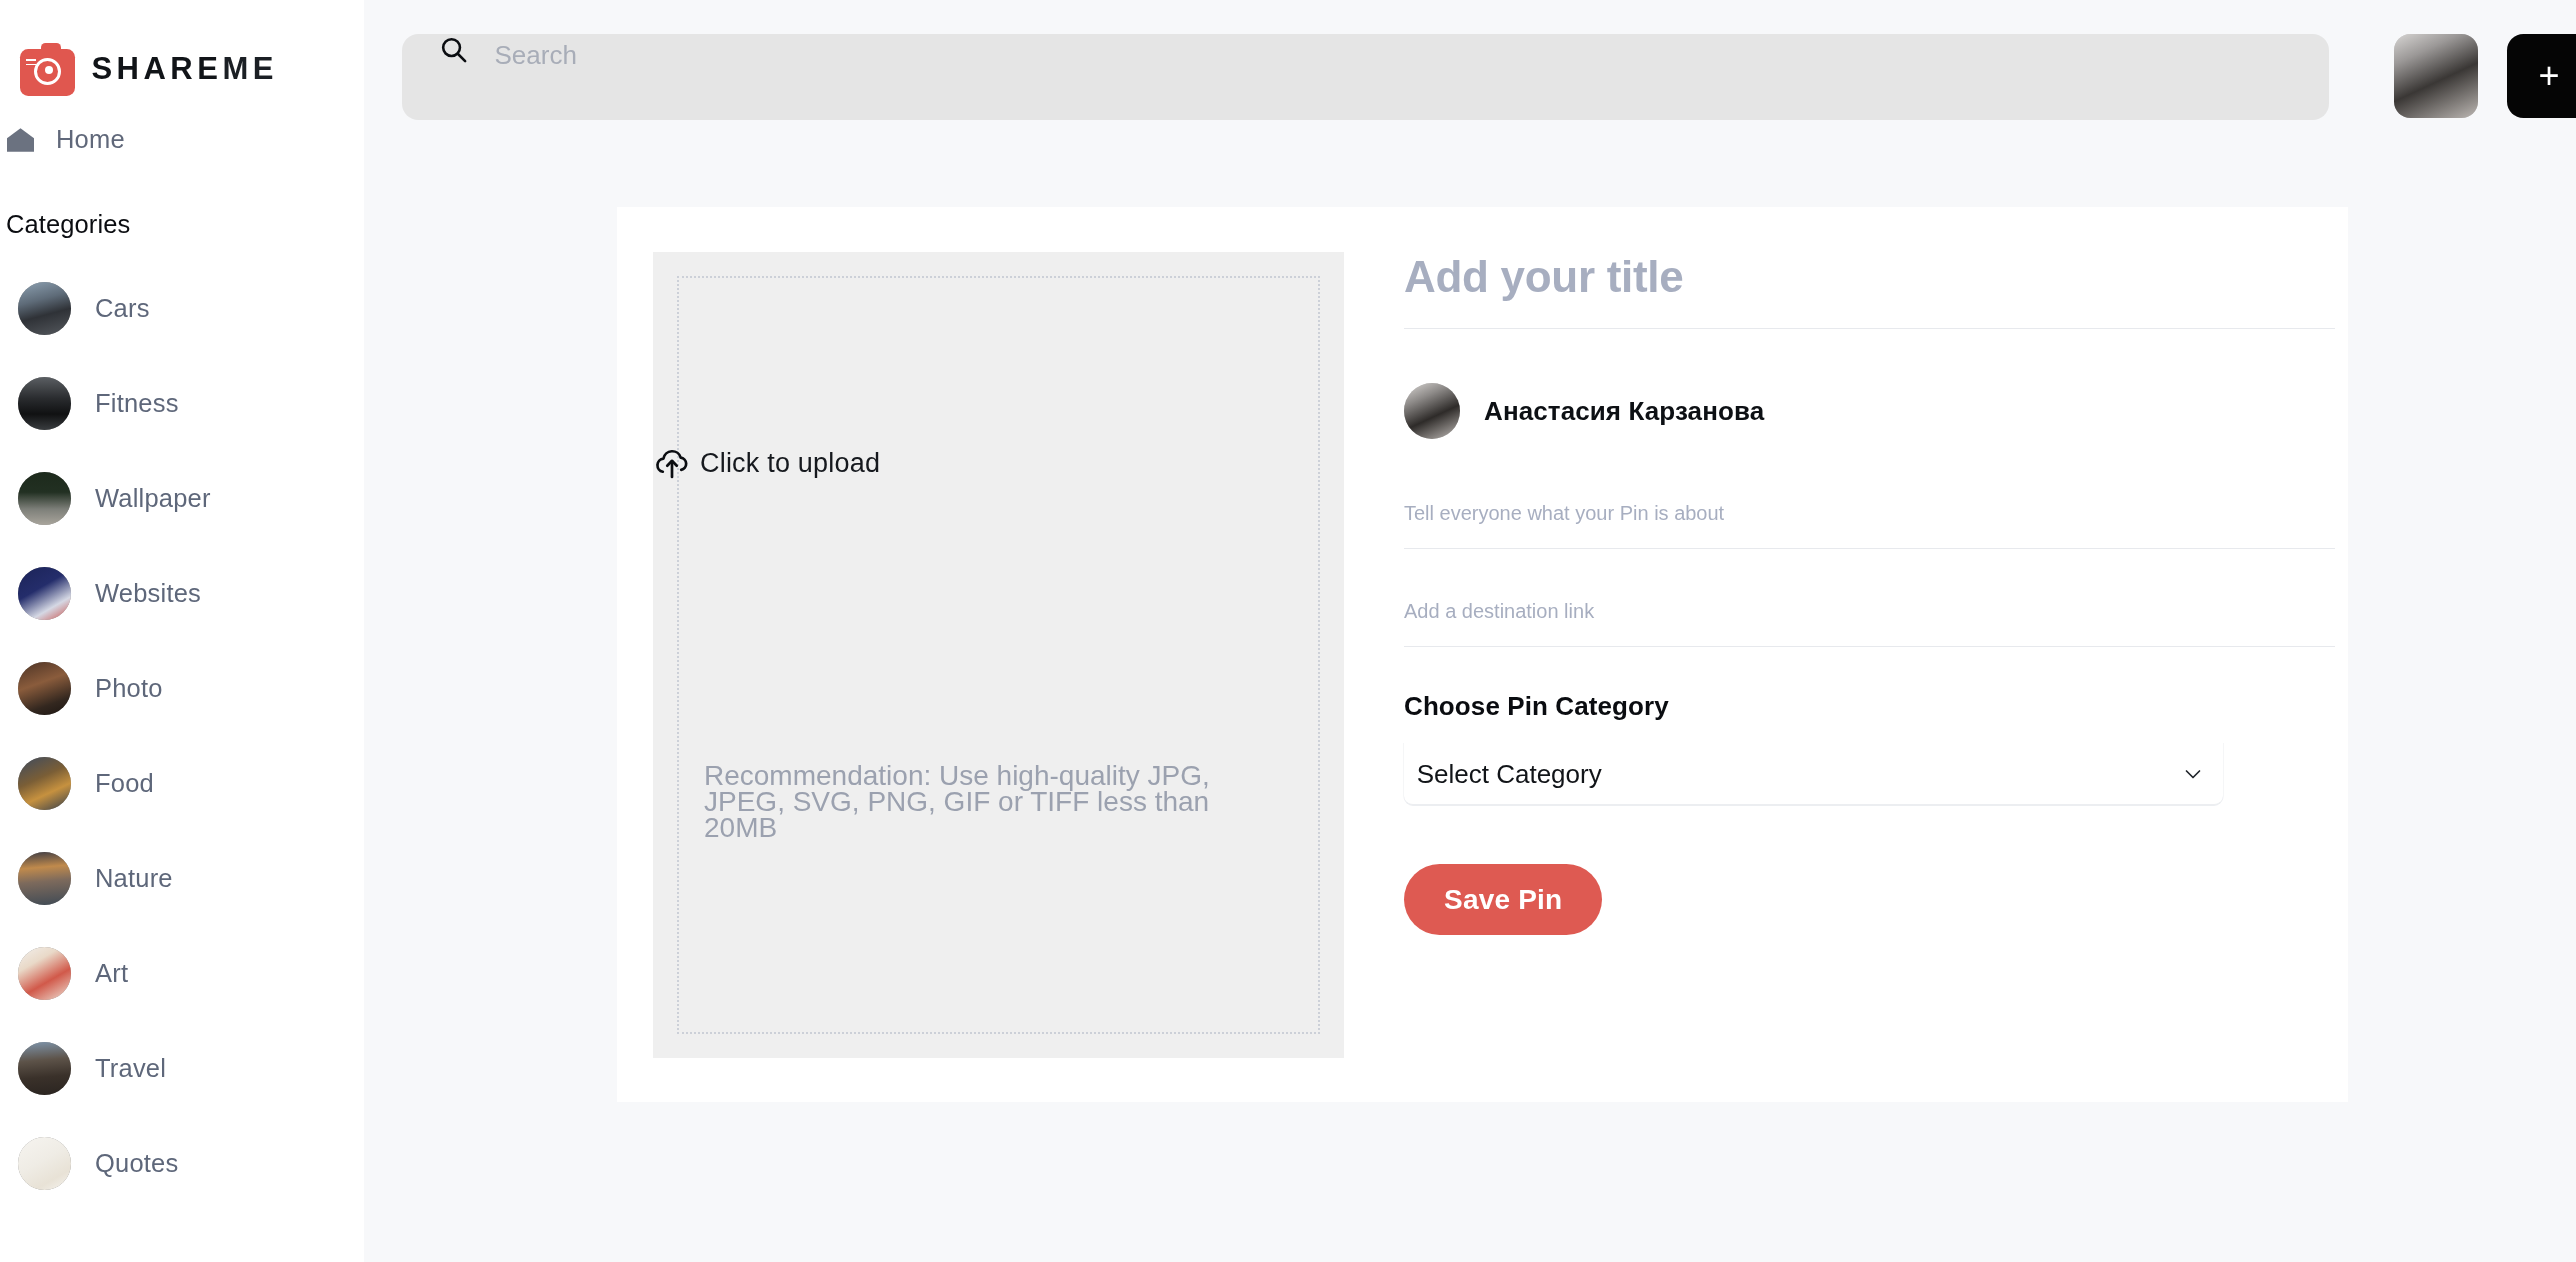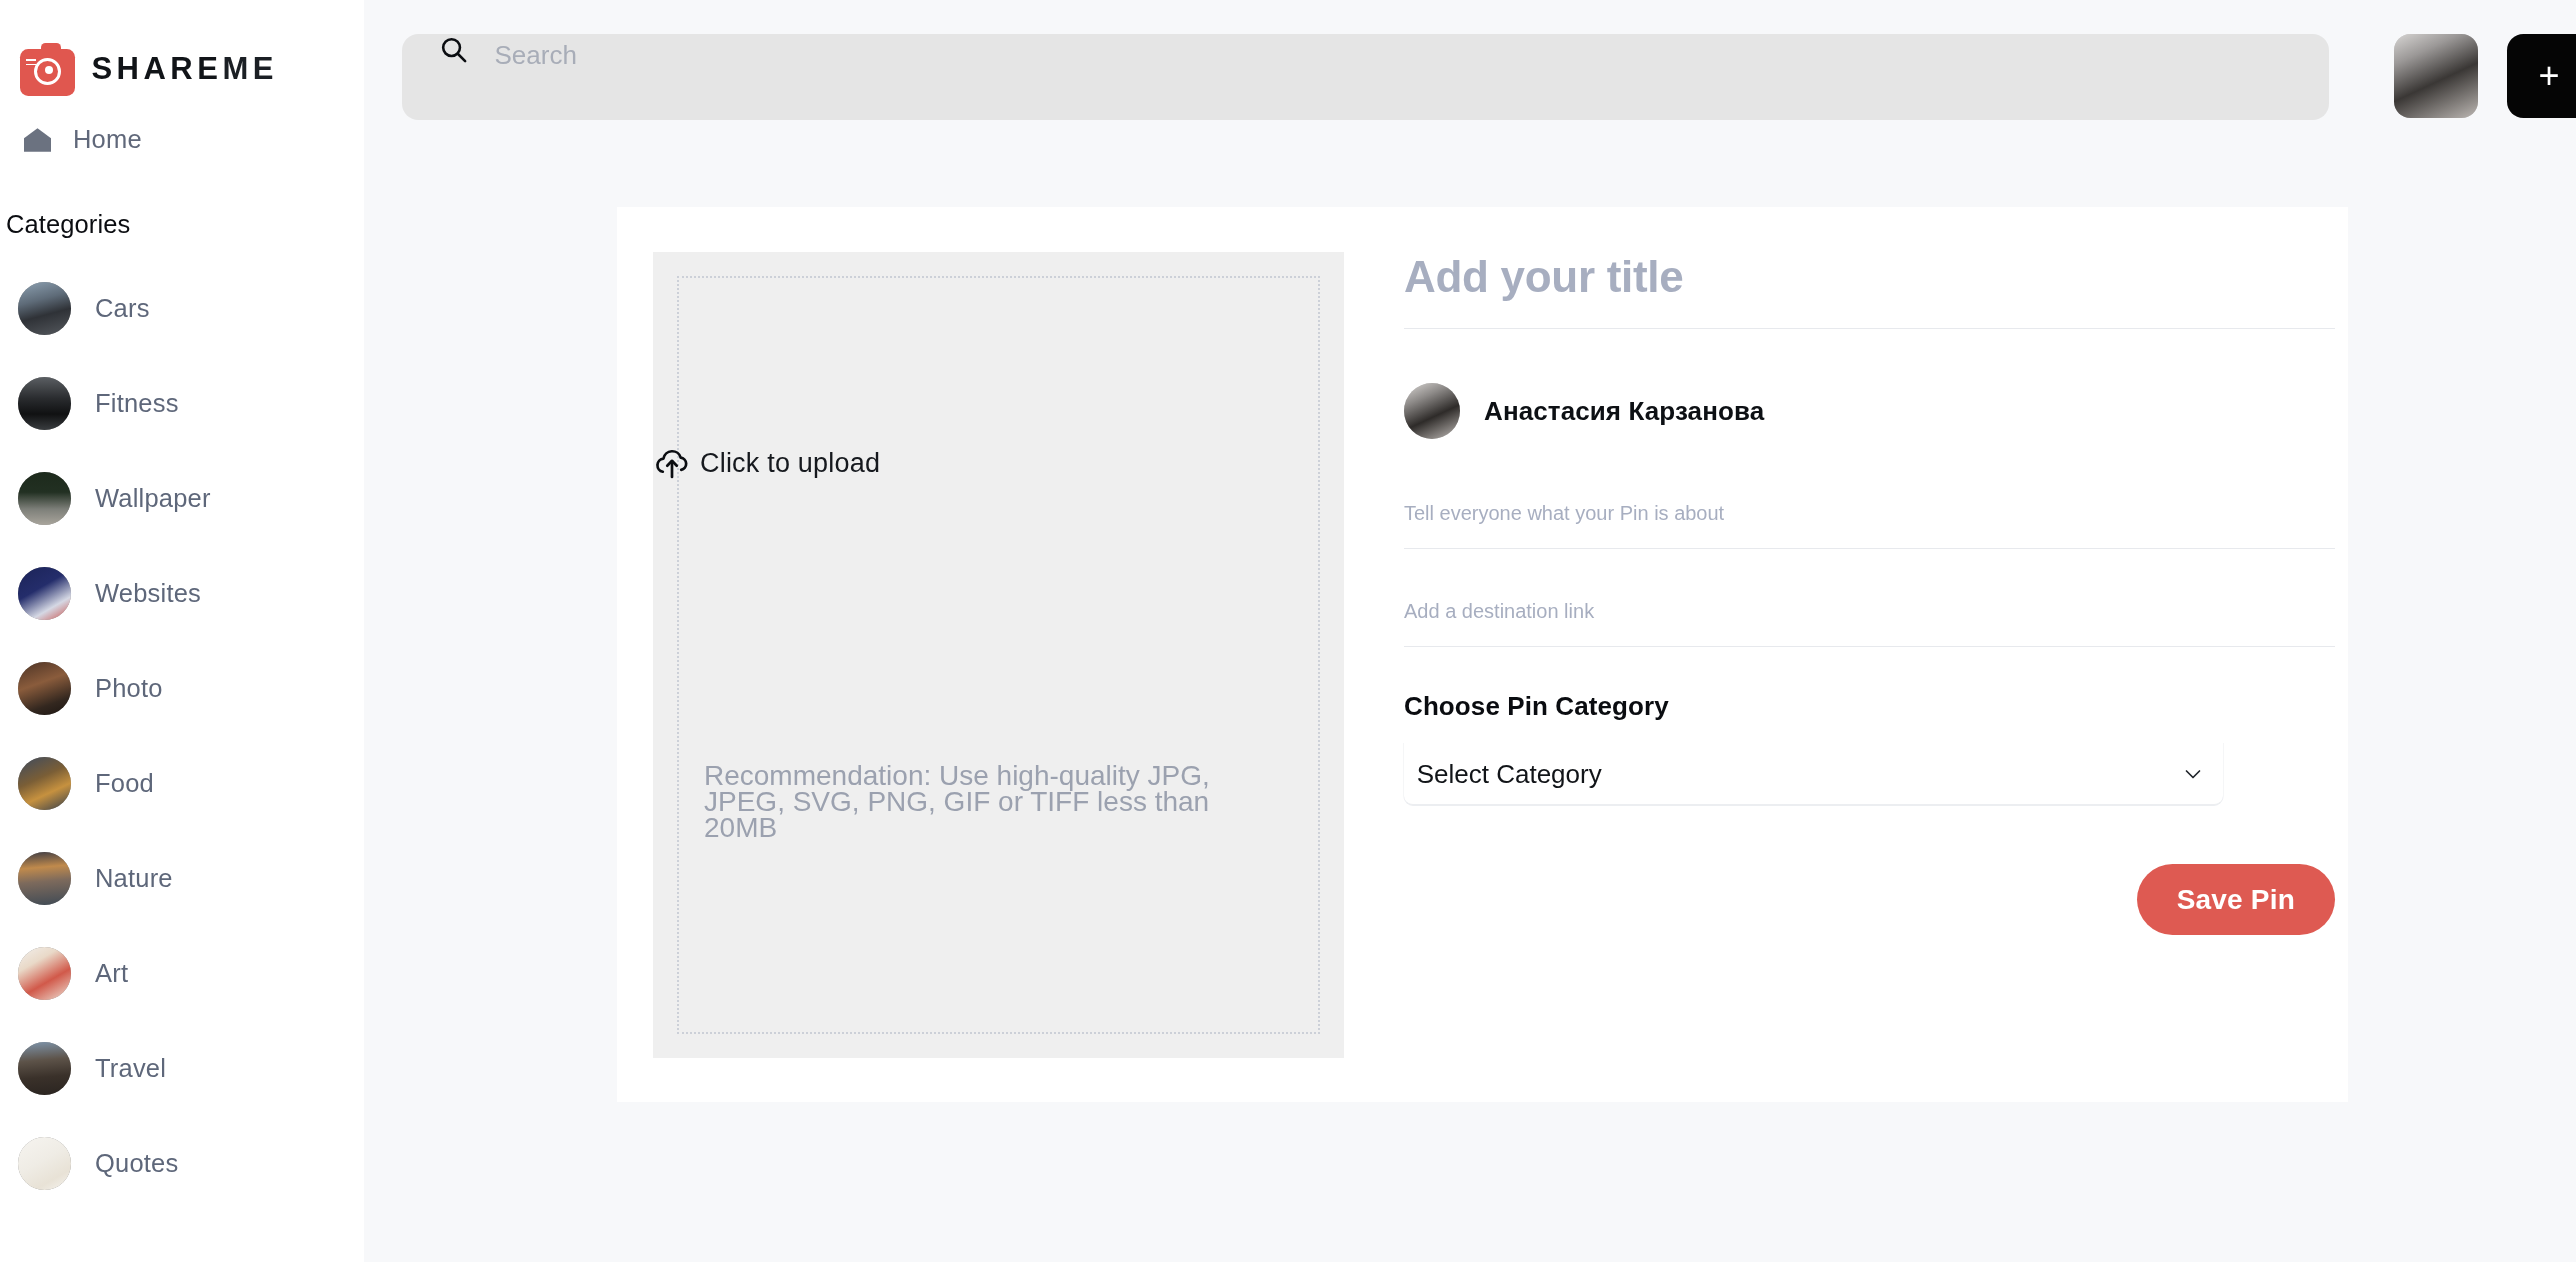--- a/index.html
+++ b/index.html
@@ -96,21 +96,21 @@
     color: #111418;
     white-space: nowrap;
     font-family: "Liberation Sans", sans-serif;
   }
   .brand-text .lt { color: #1b1f24; }
 
   .nav-home {
     display: flex;
     align-items: center;
     gap: 22px;
-    padding-left: 24px;
+    padding-left: 7px;
     height: 51px;
     margin-top: 16.4px;
     cursor: pointer;
   }
   .home-icon {
     width: 27px; height: 24px;
     flex: 0 0 27px;
     position: relative;
   }
   .home-icon svg { display: block; }
@@ -415,21 +415,21 @@
     transform: translateY(-50%);
     width: 24px; height: 24px;
     pointer-events: none;
   }
   .select-chevron svg { display: block; }
 
   .save-row {
     margin-top: 59px;
     width: 931px;
     display: flex;
-    justify-content: flex-end;
+    justify-content: flex-start;
   }
 
   .save-btn {
     background: #de5a52;
     color: #ffffff;
     border: none;
     border-radius: 909px;
     font-family: "Liberation Sans", sans-serif;
     font-size: 28px;
     font-weight: 700;

